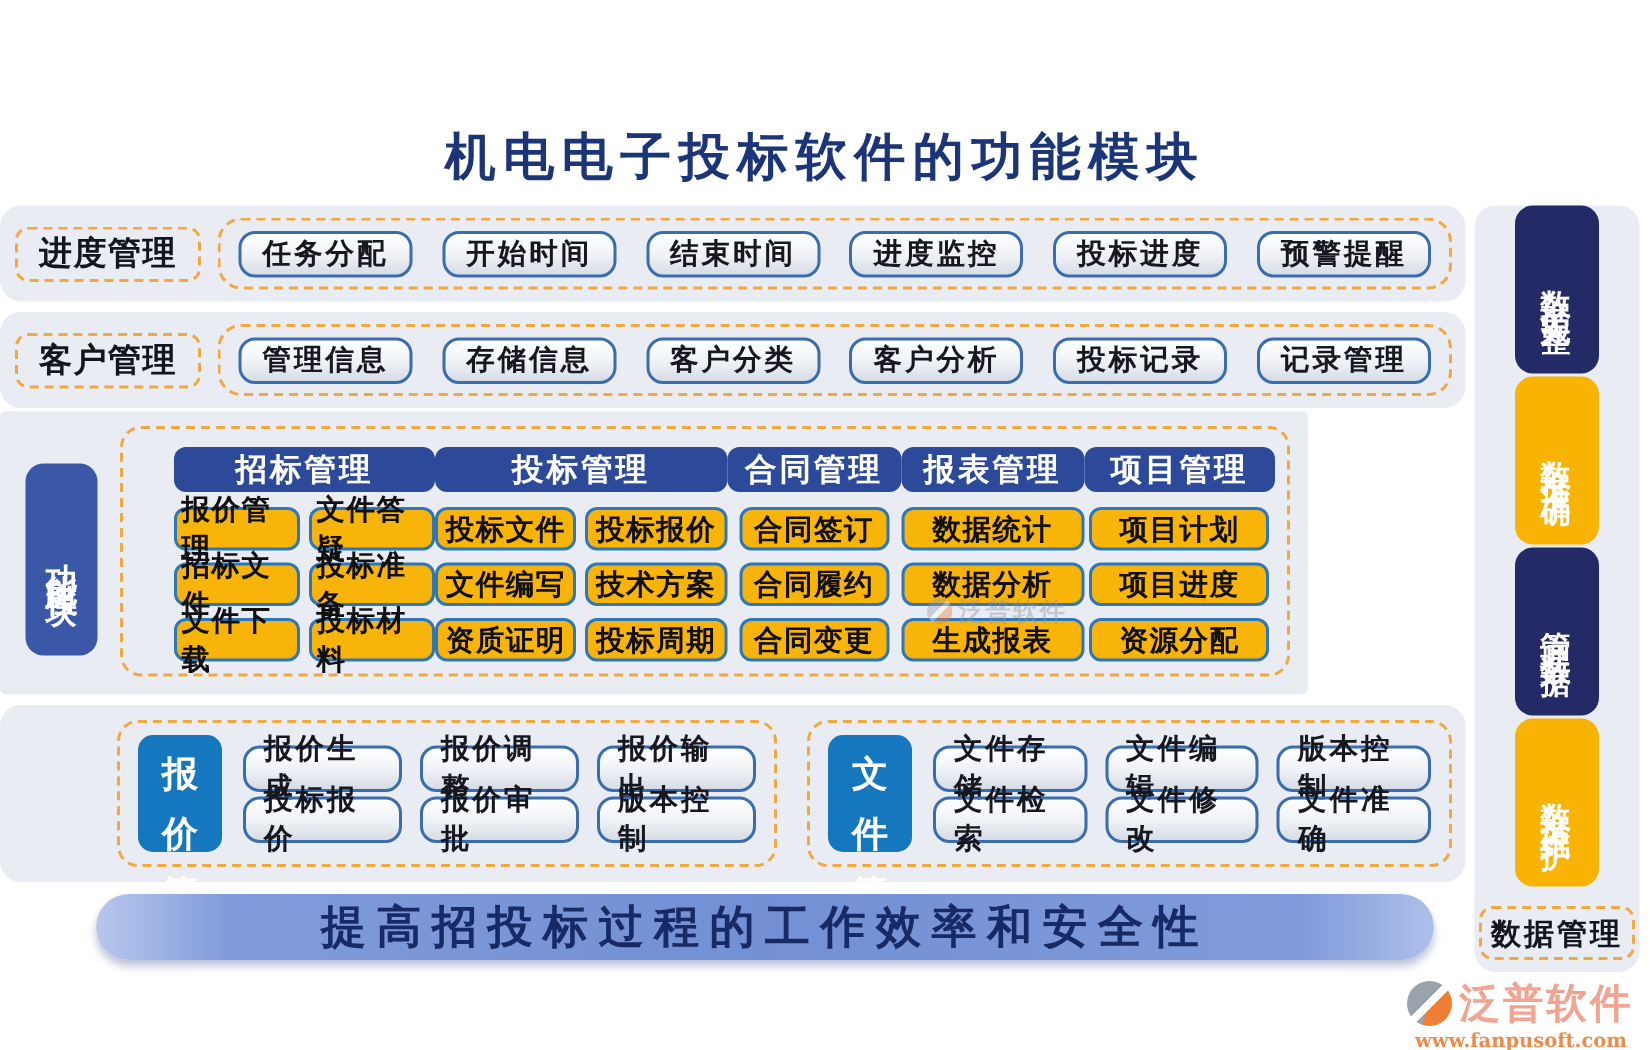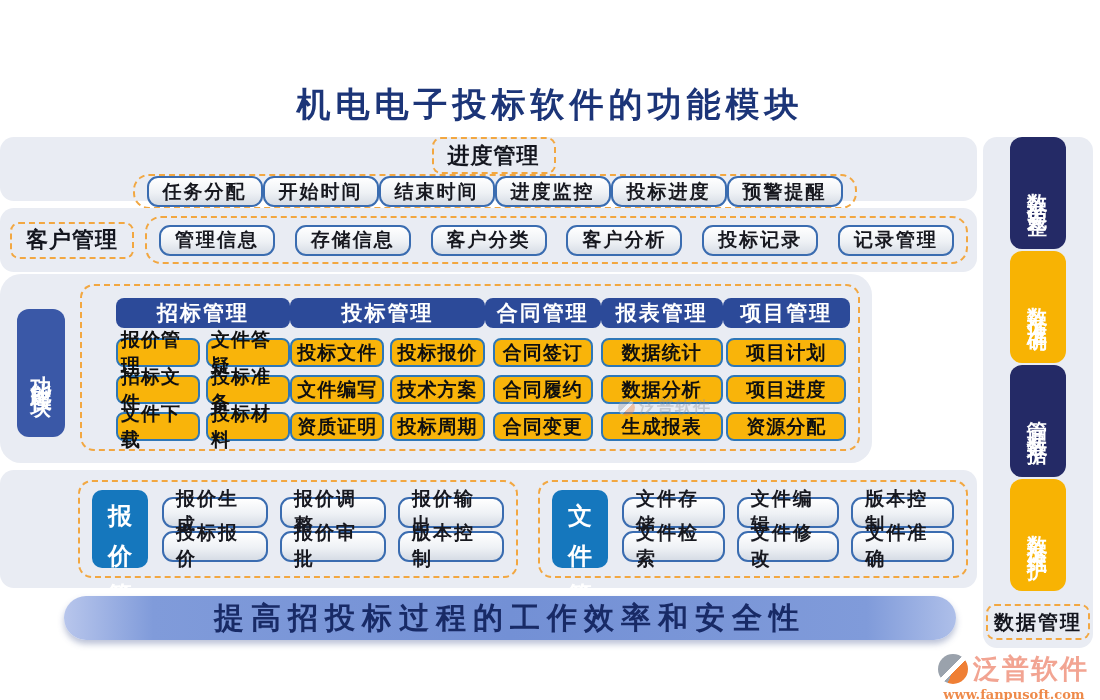--- a/index.html
+++ b/index.html
@@ -5,36 +5,36 @@
   * { margin:0; padding:0; box-sizing:border-box; }
   body { background:#ffffff; font-family:"DejaVu Serif","Liberation Serif",serif; }
   .canvas { position:relative; width:1100px; height:700px; background:#fff; overflow:hidden; }
 
   .title { position:absolute; left:0; top:82px; width:1100px; text-align:center;
            font-size:34px; font-weight:bold; color:#1c3578; letter-spacing:5px; }
 
   
   .hrow { position:absolute; left:0; width:977px; height:64px; background:#e9ecf3;
           border-radius:14px; display:flex; align-items:center; padding-left:10px; }
-  .row1 { top:137px;flex-direction:column; } .row2 { top:208px; }
+  .row1 { top:137px; } .row2 { top:208px; }
   .dash-label { width:124px; height:37px; border:2px dashed #f2a741; border-radius:9px;
                 display:flex; align-items:center; justify-content:center;
                 font-size:22px; font-weight:bold; color:#14161f; letter-spacing:1px; flex:none; }
   .dash-group { flex:1; margin:0 9px 0 11px; height:48px; border:2px dashed #f2a741;
                 border-radius:16px; display:flex; align-items:center;
                 justify-content:space-between; padding:0 12px; }
   .pill { height:31px; min-width:116px; padding:0 12px; border:2px solid #3a6cb0; border-radius:11px;
           background:linear-gradient(180deg,#ffffff 0%,#eef1f5 55%,#d6dce5 100%);
           display:flex; align-items:center; justify-content:center;
           font-size:19px; font-weight:bold; color:#17181f; letter-spacing:2px;
           font-family:inherit; }
 
   
   .mid { position:absolute; left:0; top:274px; width:872px; height:189px;
-         background:#e9ecf3; border-radius:21px; }
+         background:#e9ecf3; border-radius:4px; }
   .vlabel { position:absolute; left:17px; top:35px; width:48px; height:128px;
             background:#3a58a7; border-radius:12px; color:#fff; font-size:21px; font-weight:bold;
             writing-mode:vertical-rl; text-orientation:upright; letter-spacing:7px;
             display:flex; align-items:center; justify-content:center; }
   .mid-dash { position:absolute; left:80px; right:12px; top:10px; bottom:12px;
               border:2px dashed #f2a741; border-radius:14px;
               display:flex; justify-content:space-between; align-items:flex-start;
               padding:12px 8px 10px 34px; }
   .col { display:flex; flex-direction:column; align-items:center; }
   .hdr { width:100%; height:30px; background:#2c4a99; border-radius:8px; color:#fff;

